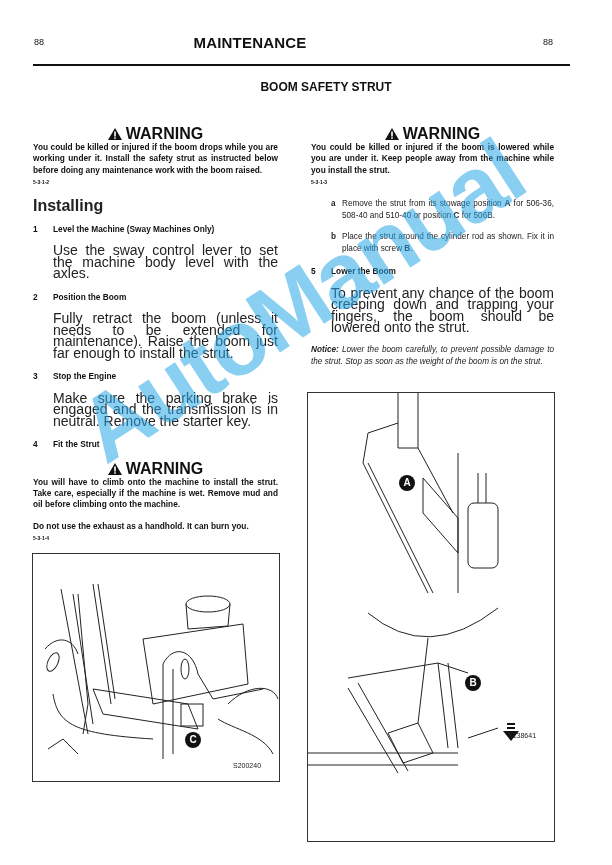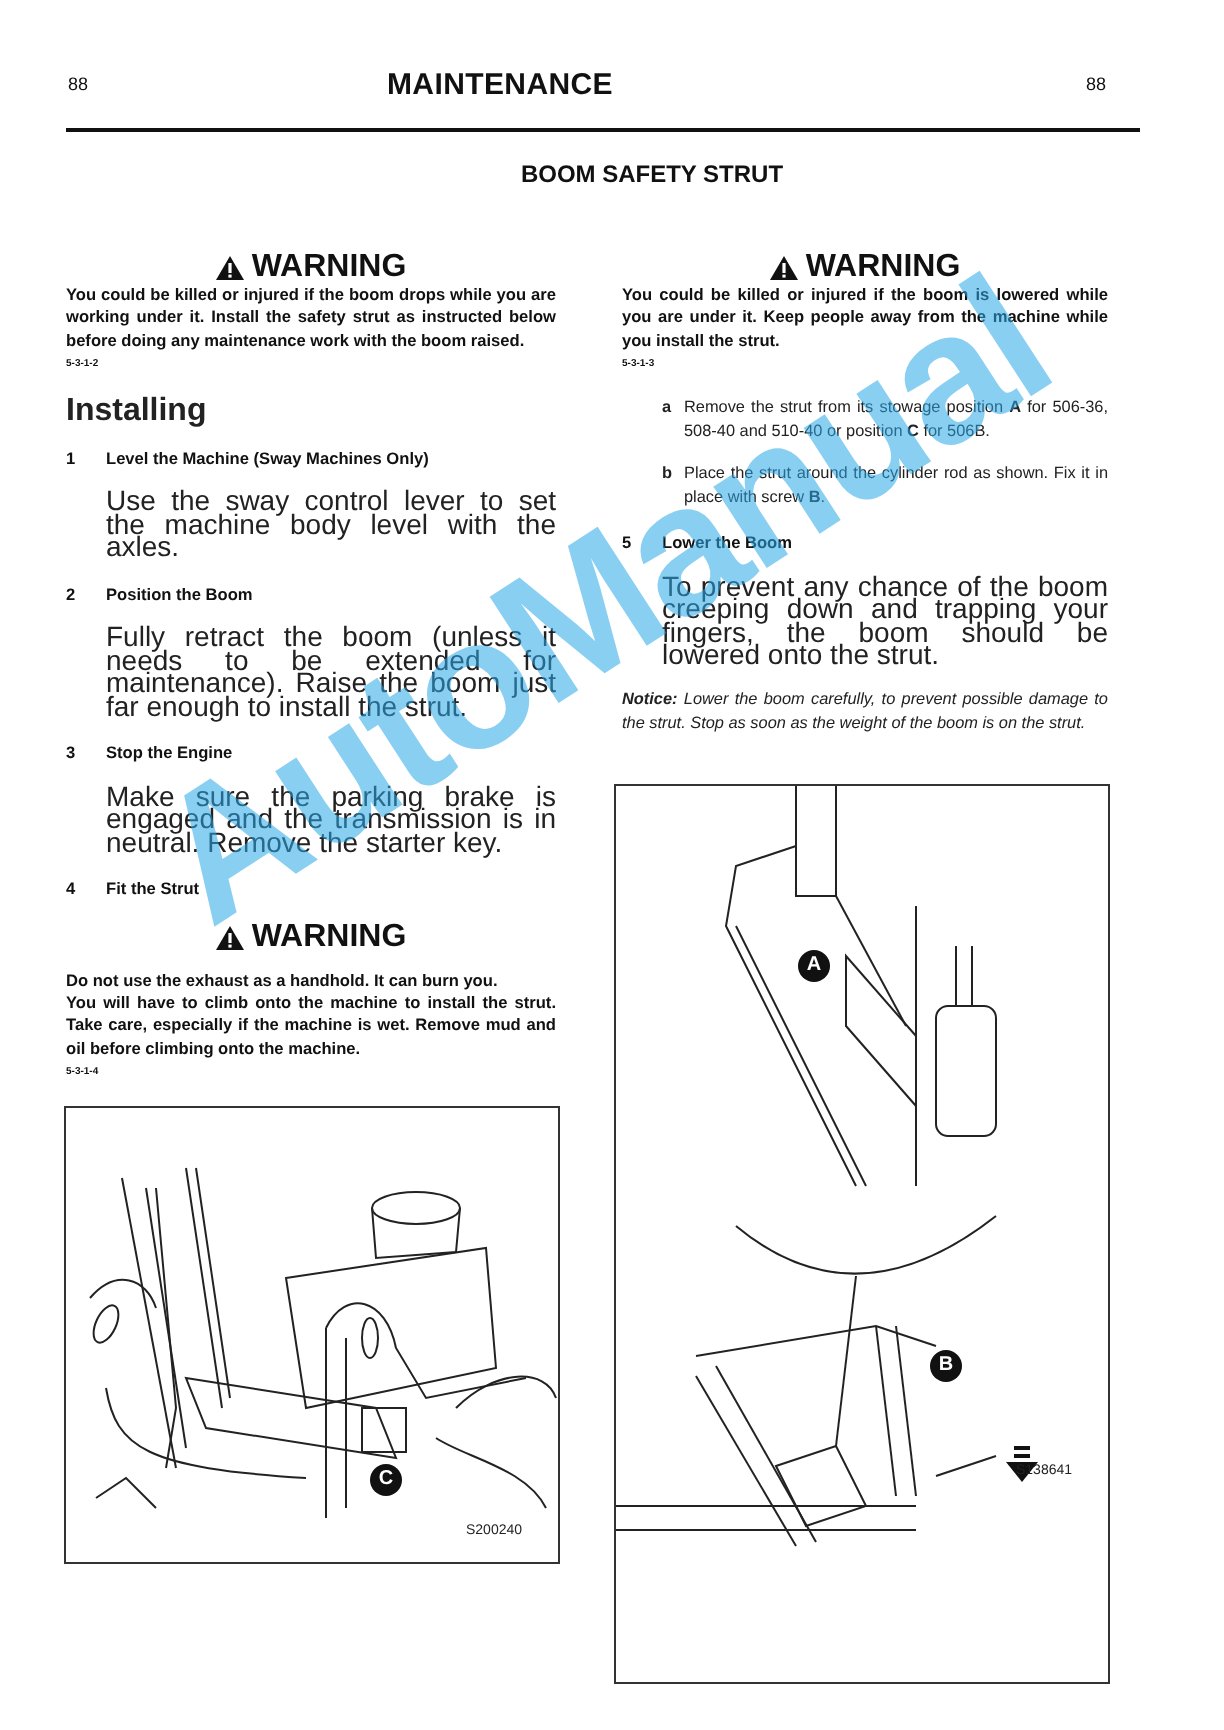--- a/index.html
+++ b/index.html
@@ -76,22 +76,22 @@
     </div>
 
   <div class="warn-head" style="margin-top:12px;">
     <svg class="tri" width="14" height="12" viewBox="0 0 14 12">
         <polygon points="7,0 14,12 0,12" fill="#111"></polygon>
         <rect x="6.2" y="3.5" width="1.6" height="5" fill="#fff"></rect>
         <rect x="6.2" y="9.3" width="1.6" height="1.5" fill="#fff"></rect>
       </svg>
     <span>WARNING</span>
   </div>
+  <div class="warn-body">You will have to climb onto the machine to install the strut. Take care, especially if the machine is wet. Remove mud and oil before climbing onto the machine.</div>
   <div class="warn-body" style="margin-top:10px;">Do not use the exhaust as a handhold. It can burn you.</div>
-  <div class="warn-body">You will have to climb onto the machine to install the strut. Take care, especially if the machine is wet. Remove mud and oil before climbing onto the machine.</div>
   <div class="ref">5-3-1-4</div>
 </div>
 
 <div class="figure" style="left:32px; top:553px; width:246px; height:227px;">
   <svg width="246" height="227" viewBox="0 0 246 227" fill="none" stroke="#222" stroke-width="1">
     <path d="M28 35 L55 180"></path>
       <path d="M40 40 L60 170"></path>
     <path d="M45 40 L55 150 L50 180"></path>
     <path d="M60 30 L78 150"></path>
       <path d="M65 30 L82 145"></path>

